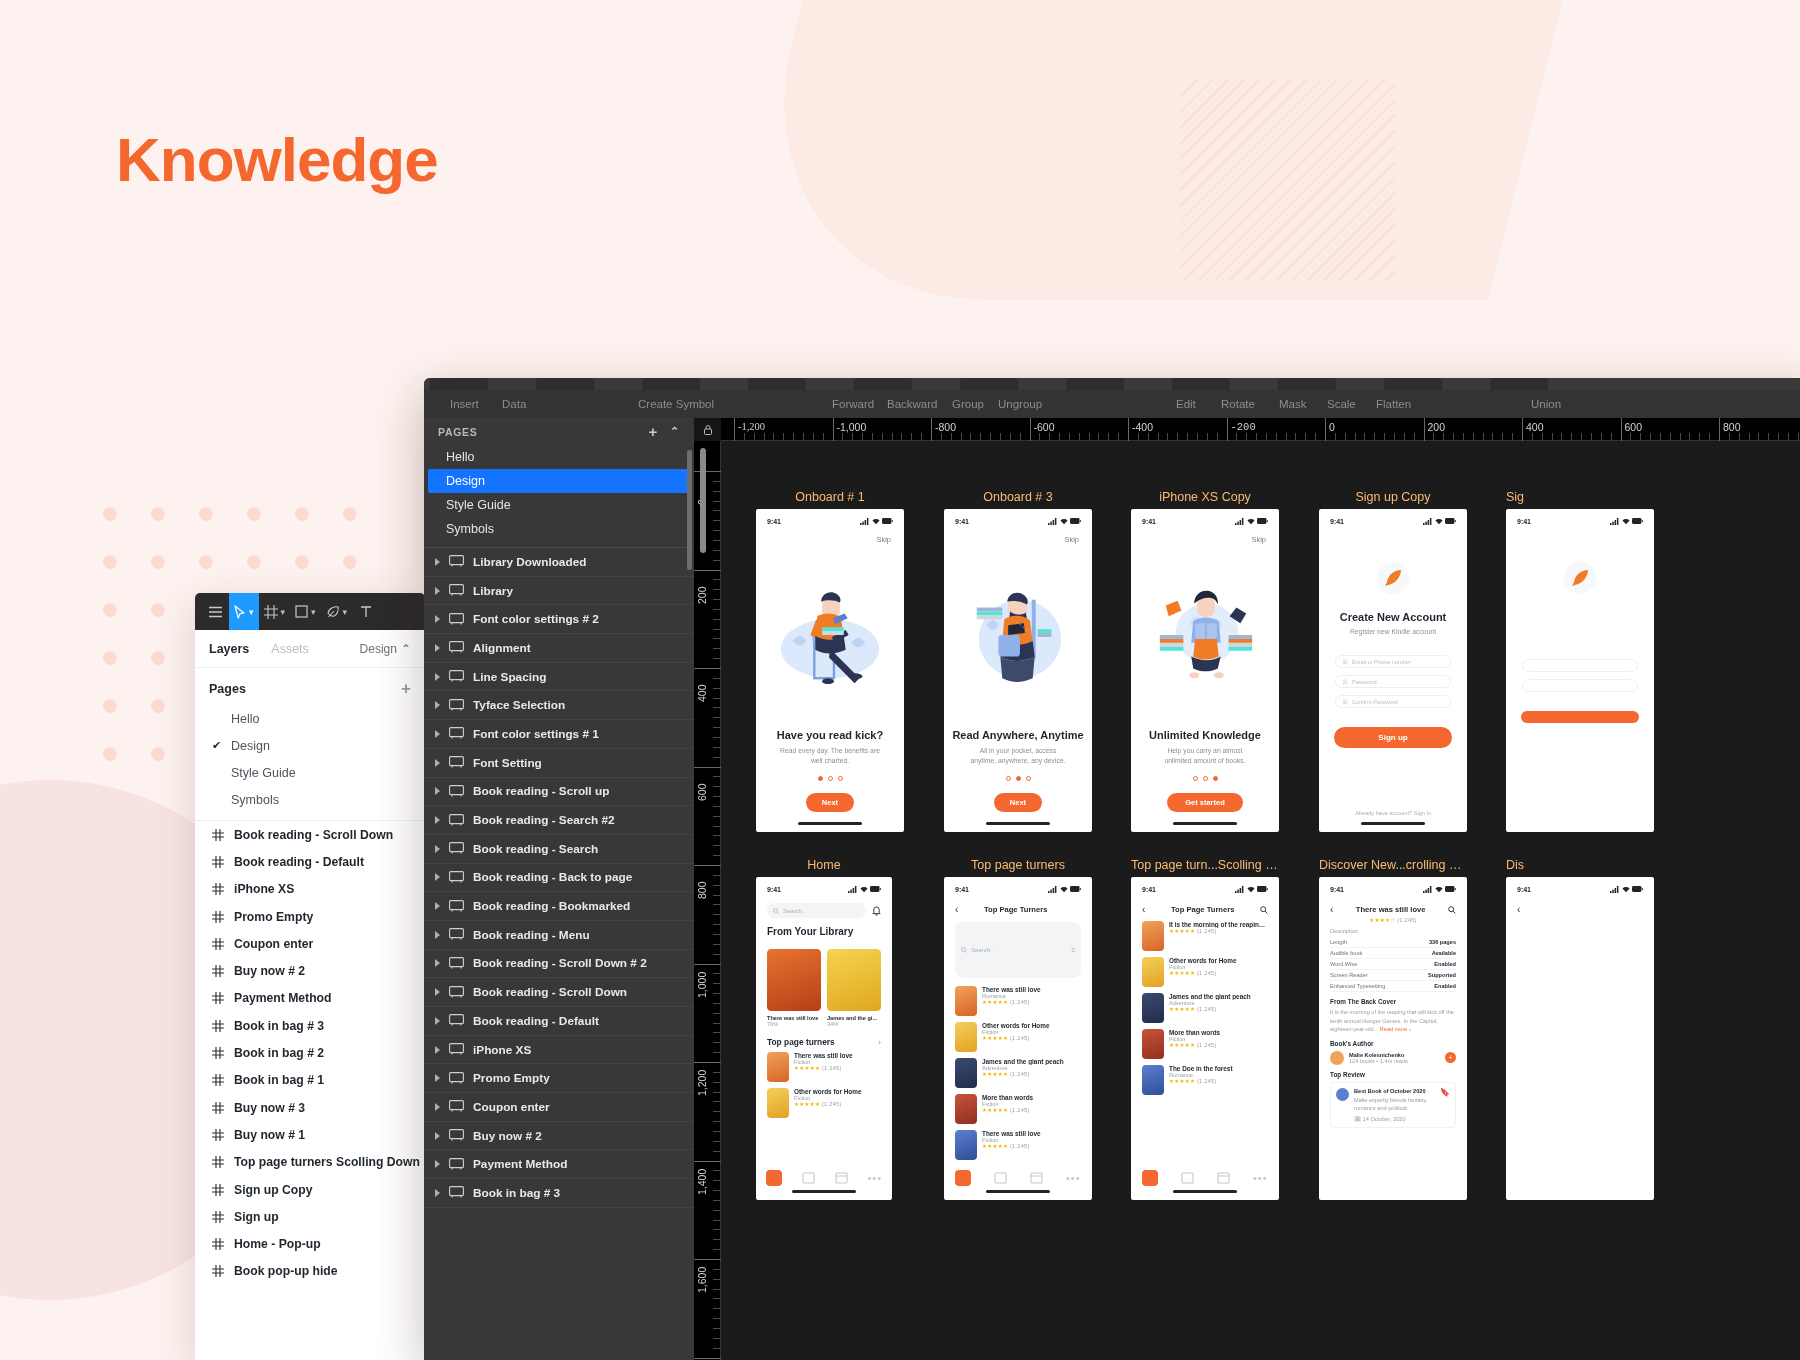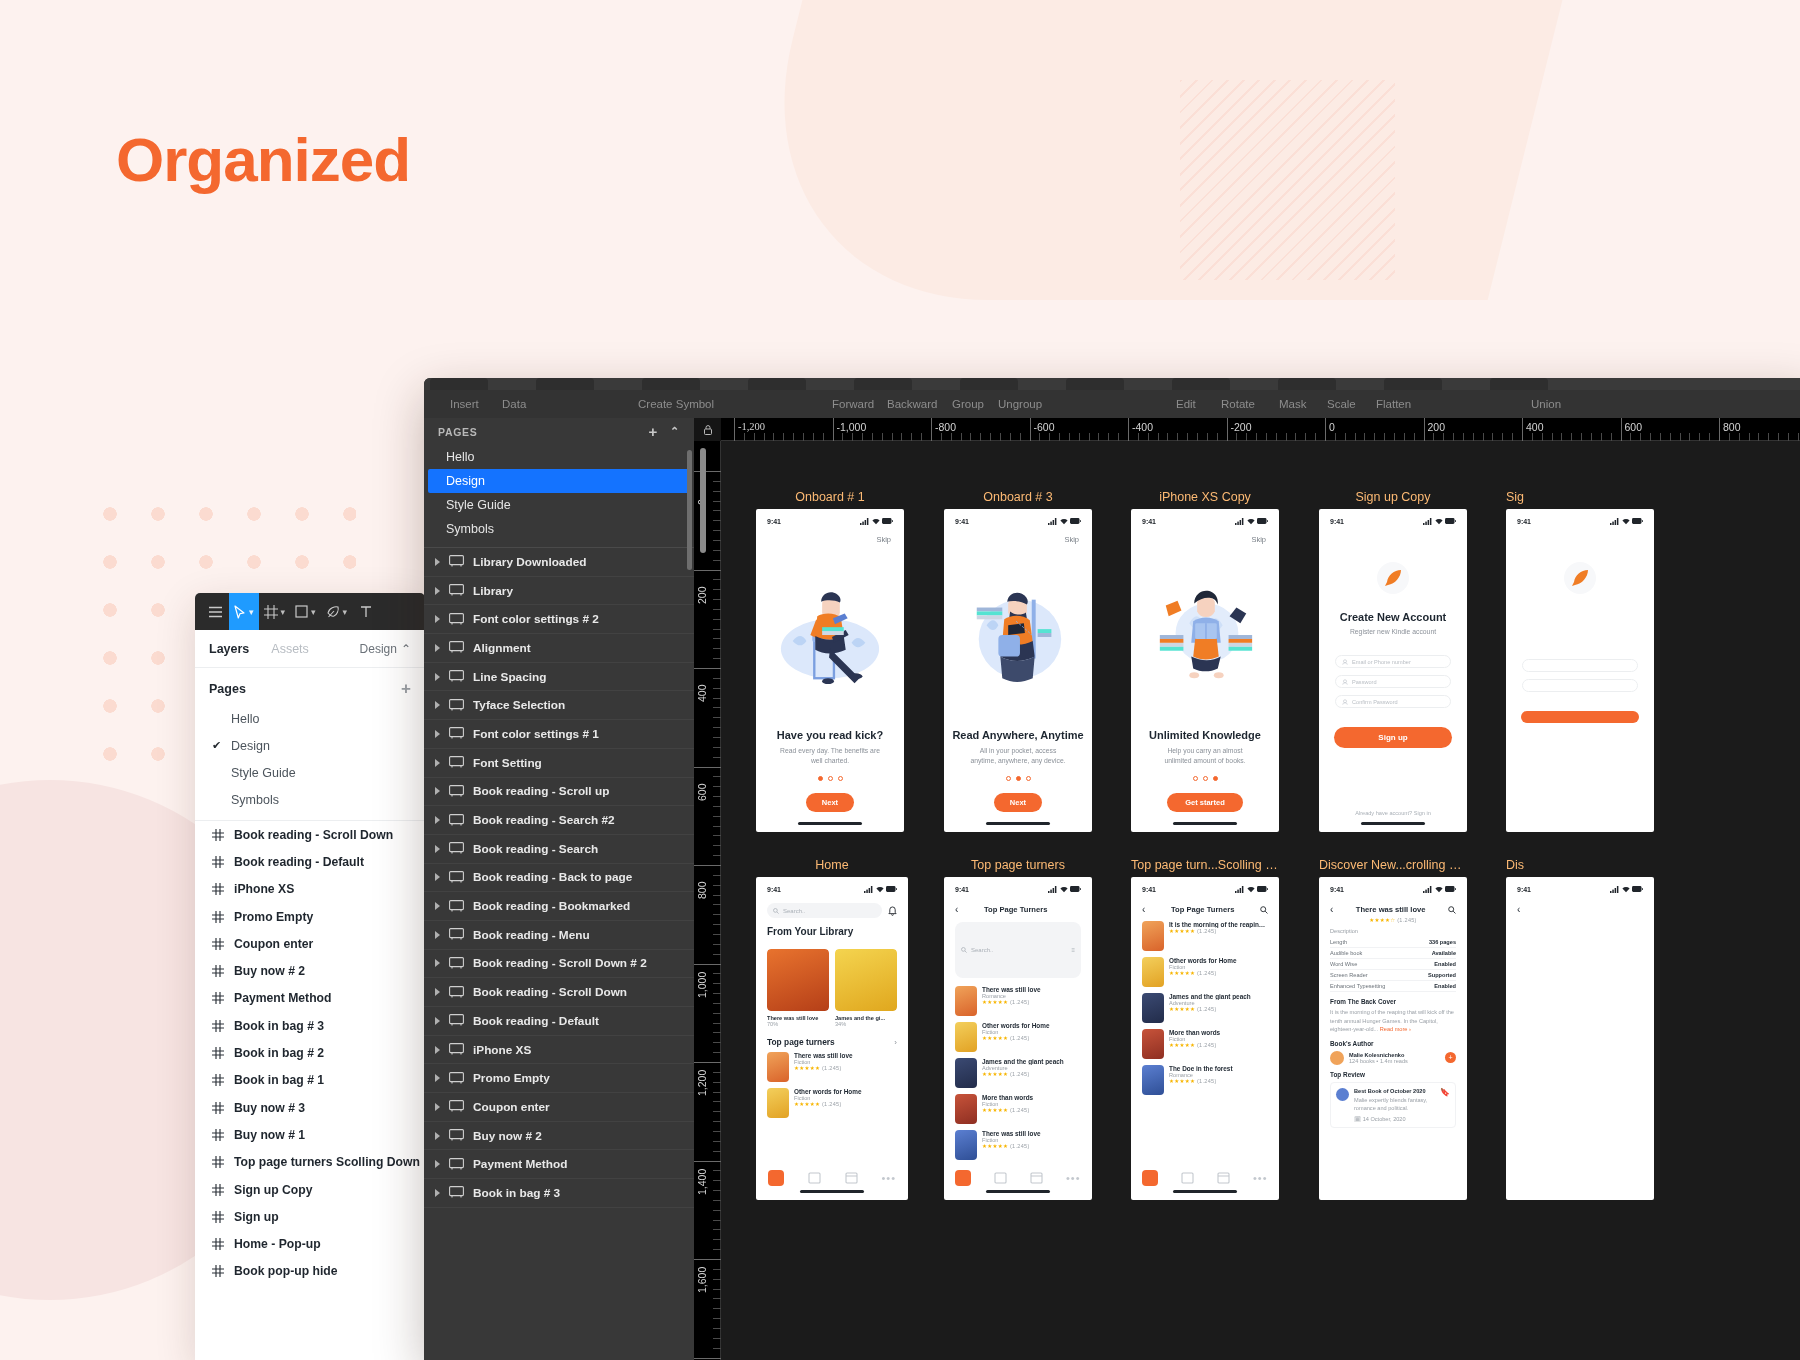--- a/index.html
+++ b/index.html
@@ -234,21 +234,21 @@
 </head>
 <body>
 
 <div id="root">
 
   <div class="bg-blob"></div>
   <div class="bg-hatch"></div>
   <div class="bg-dots"></div>
   <div class="bg-circle"></div>
 
-  <div class="headline">Organized</div>
+  <div class="headline">Knowledge</div>
 
   <div class="light-win">
     <div class="lw-toolbar">
       <div class="lw-tool">
         <svg width="15" height="12" viewBox="0 0 15 12">
             <g stroke="currentColor" stroke-width="1.3">
               <path d="M1 1.5h13M1 6h13M1 10.5h13"></path>
             </g>
           </svg>
       </div>
@@ -752,21 +752,21 @@
             <div class="rt-minor" style="left: 443.85px;"></div>
             <div class="rt-minor" style="left: 453.7px;"></div>
             <div class="rt-minor" style="left: 463.55px;"></div>
             <div class="rt-minor" style="left: 473.4px;"></div>
             <div class="rt-minor" style="left: 483.25px;"></div>
             <div class="rt-minor" style="left: 493.1px;"></div>
             <div class="rt-minor" style="left: 502.95px;"></div>
             <div class="rt-minor" style="left: 512.8px;"></div>
             <div class="rt-minor" style="left: 522.65px;"></div>
             <div class="rt-major" style="left: 532.5px;"></div>
-            <div class="rt-label" style="left: 536.5px;">-200</div>
+            <div class="rt-label" style="left: 536.5px; font-family: Liberation Mono, monospace;">-200</div>
             <div class="rt-minor" style="left: 542.35px;"></div>
             <div class="rt-minor" style="left: 552.2px;"></div>
             <div class="rt-minor" style="left: 562.05px;"></div>
             <div class="rt-minor" style="left: 571.9px;"></div>
             <div class="rt-minor" style="left: 581.75px;"></div>
             <div class="rt-minor" style="left: 591.6px;"></div>
             <div class="rt-minor" style="left: 601.45px;"></div>
             <div class="rt-minor" style="left: 611.3px;"></div>
             <div class="rt-minor" style="left: 621.15px;"></div>
             <div class="rt-major" style="left: 631px;"></div>
@@ -1189,21 +1189,21 @@
                 </div>
                 <div style="text-align:center;margin-top:32px"><svg width="34" height="34" viewBox="0 0 34 34">
                     <circle cx="17" cy="17" r="16" fill="#f7f8fa"></circle>
                     <path d="M25 9c-7 0-13 5-14 12l-2 4 3-1c7-1 13-8 13-15z" fill="#f07d25"></path>
                   </svg></div>
                 <div class="form-field" style="margin-top:60px"></div>
                 <div class="form-field"></div>
                 <div class="cta full"></div>
               </div>
             </div>
-            <div class="board-wrap" style="left: 62px; top: 440px; width: 152px;">
+            <div class="board-wrap" style="left: 62px; top: 440px; width: 136px;">
               <div class="board-title">Home</div>
               <div class="phone" style="height:323px">
                 <div class="status-bar">
                   <span>9:41</span>
                   <span class="sb-icons">
                     <svg width="9" height="7" viewBox="0 0 9 7">
                       <g fill="#20252b">
                         <rect x="0" y="5" width="1.5" height="2"></rect>
                         <rect x="2.3" y="3.6" width="1.5" height="3.4"></rect>
                         <rect x="4.6" y="2" width="1.5" height="5"></rect>

